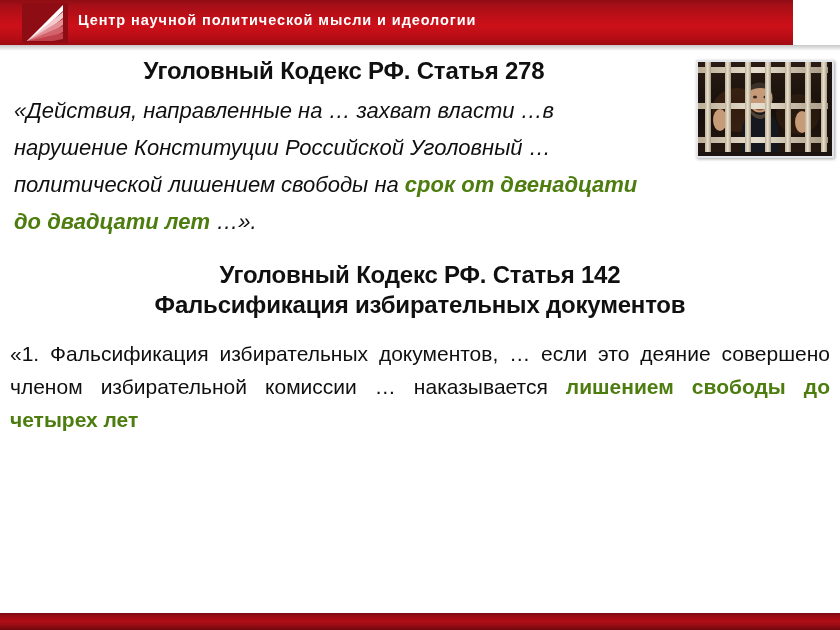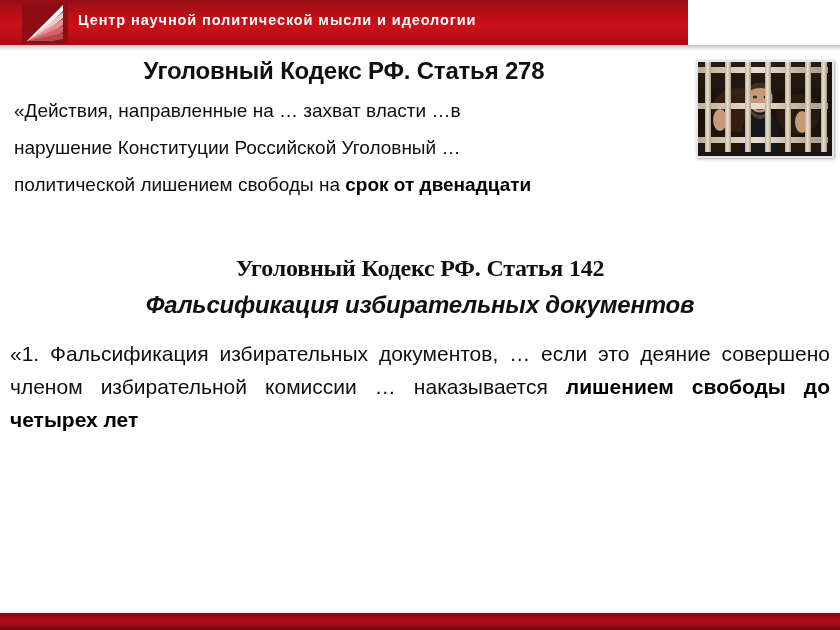--- a/index.html
+++ b/index.html
@@ -14,21 +14,21 @@
     overflow: hidden;
     font-family: "Liberation Sans", "DejaVu Sans", sans-serif;
     position: relative;
   }
 
   
   .header-bar {
     position: absolute;
     left: 0;
     top: 0;
-    width: 688px;
+    width: 793px;
     height: 45px;
     background: linear-gradient(to bottom,
         #8f0d14 0%,
         #a60f17 12%,
         #c20f18 42%,
         #cc1019 58%,
         #b50d15 86%,
         #9e0b13 100%);
     overflow: hidden;
   }
@@ -115,40 +115,39 @@
     width: 672px;
   }
 
   .art278-block {
     position: absolute;
     left: 14px;
     top: 47px;
     width: 812px;
   }
   .art278-line {
-    font-size: 19px;
+    font-size: 22px;
     line-height: 37px;
     color: #0f0f0f;
     white-space: nowrap;
     font-family: "Liberation Sans", "DejaVu Sans", sans-serif;
+    font-style: italic;
   }
 
   .heading-2 {
     position: absolute;
     left: 0;
-    top: 210px;
-    width: 840px;
-    font-family: Liberation Serif, serif;
+    top: 216px;
+    width: 840px;
   }
   .heading-3 {
     position: absolute;
     left: 0;
     top: 246px;
     width: 840px;
-    font-style: italic;
   }
 
   .para {
     position: absolute;
     color: #0f0f0f;
     font-size: 21px;
     line-height: 33px;
     text-align: justify;
     font-family: "Liberation Sans", "DejaVu Sans", sans-serif;
   }
@@ -157,21 +156,21 @@
     top: 292px;
     width: 820px;
   }
   .para-2 {
     left: 12px;
     top: 395px;
     width: 818px;
   }
 
   .red {
-    color: #000000;
+    color: #4d7c0f;
     font-weight: bold;
     margin-top: 12px;
   }
 </style>
 </head>
 <body>
 
 <div class="header-bar">
   <div class="logo-mark">
     <svg width="46" height="40" viewBox="0 0 46 40" xmlns="http://www.w3.org/2000/svg">
@@ -237,20 +236,23 @@
   <div class="art278-block">
     <div class="art278-line">
       <span>«Действия, направленные на … захват власти …в</span>
     </div>
     <div class="art278-line">
       <span>нарушение Конституции Российской Уголовный …</span>
     </div>
     <div class="art278-line">
       <span>политической лишением свободы на </span><span class="red">срок от двенадцати</span>
     </div>
+    <div class="art278-line">
+      <span class="red">до двадцати лет</span><span> …».</span>
+    </div>
   </div>
 
   <div class="heading heading-2">Уголовный Кодекс РФ. Статья 142</div>
   <div class="heading heading-3">Фальсификация избирательных документов</div>
 
   <div class="para para-1">
     <span>«1. Фальсификация избирательных документов, … если это деяние совершено членом избирательной комиссии … наказывается </span><span class="red">лишением свободы до четырех лет</span>
   </div>
 
 

